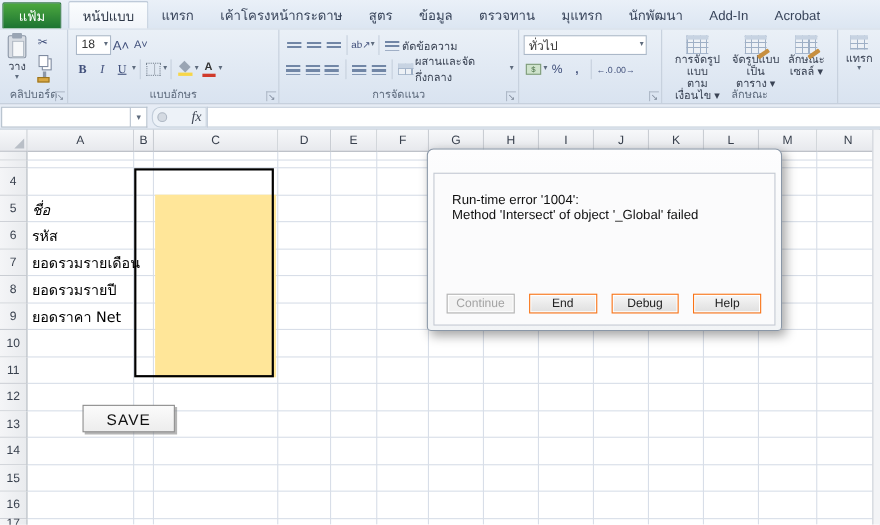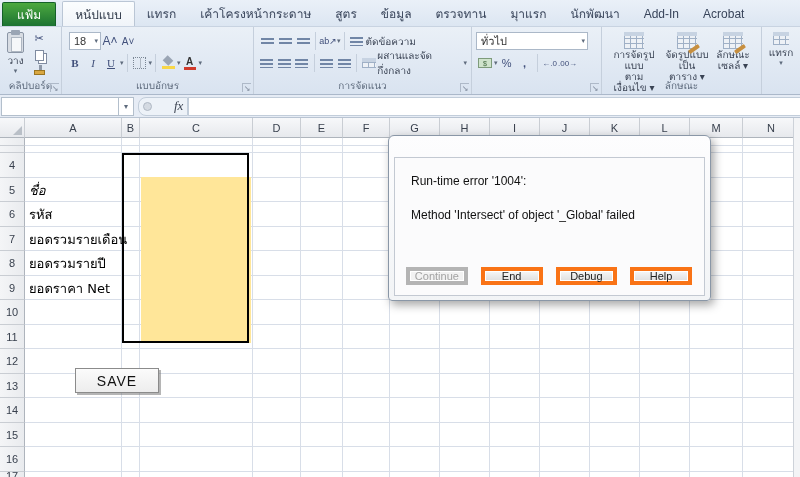--- a/index.html
+++ b/index.html
@@ -124,42 +124,42 @@
 
   
   .dialog { position:absolute; left:388px; top:135px; width:323px; height:166px; z-index:20;
     background:linear-gradient(#FDFDFE,#F2F4F6); border:1px solid #8A97A7;
     border-radius:6px 6px 4px 4px; box-shadow:3px 4px 10px rgba(0,0,0,.35); }
   .dlg-title { height:21px; display:flex; align-items:center; padding-left:9px;
     font-size:12px; color:#111; }
   .dlg-panel { position:absolute; left:5px; right:5px; top:21px; bottom:4px;
     background:#FBFBFC; border:1px solid #C3C9D2; }
   .dlg-msg { position:absolute; left:16px; top:16px; font-size:12px; color:#111; line-height:14px; }
-  .dlg-msg .l2 { margin-top:20px; }
+  .dlg-msg .l2 { margin-top:0; }
   .dlg-buttons { position:absolute; left:0; right:0; bottom:10px; display:flex;
     padding:0 12px 0 11px; gap:13px; }
   .dlg-btn { width:64px; height:18px; font-size:11px; color:#222;
-    background:linear-gradient(#F7F7F7,#DFDFDF); border:4px solid #f97316;
+    background:linear-gradient(#F7F7F7,#DFDFDF); border:1px solid #f97316;
     box-shadow:inset 0 0 0 1px #fff; display:flex; align-items:center; justify-content:center;
     cursor:pointer; }
   .dlg-btn.disabled { color:#A3A3A3; border-color:#B4B4B4; background:#F2F2F2; cursor:default; }
 </style>
 </head>
 <body>
 
 <div class="tabstrip">
   <div class="file-tab">แฟ้ม</div>
   <div id="tab-list" style="display:flex;align-items:flex-end;">
       <div class="tab active">หน้ปแบบ</div>
       <div class="tab">แทรก</div>
       <div class="tab">เค้าโครงหน้ากระดาษ</div>
       <div class="tab">สูตร</div>
       <div class="tab">ข้อมูล</div>
       <div class="tab">ตรวจทาน</div>
-      <div class="tab">มุาแรก</div>
+      <div class="tab">มุแทรก</div>
       <div class="tab">นักพัฒนา</div>
       <div class="tab">Add-In</div>
       <div class="tab">Acrobat</div>
     </div>
 </div>
 
 <div class="ribbon">
 
   <div class="rgroup" style="width:62px">
     <div style="display:flex;gap:3px;">

